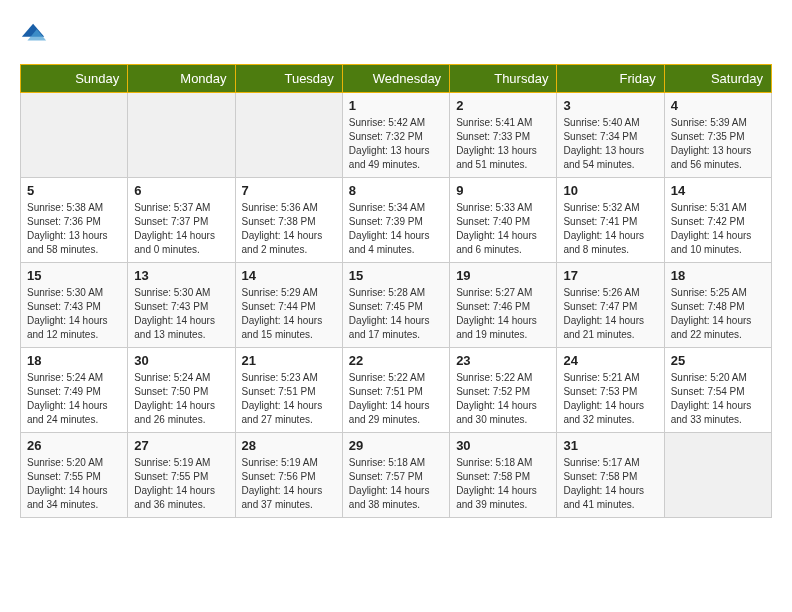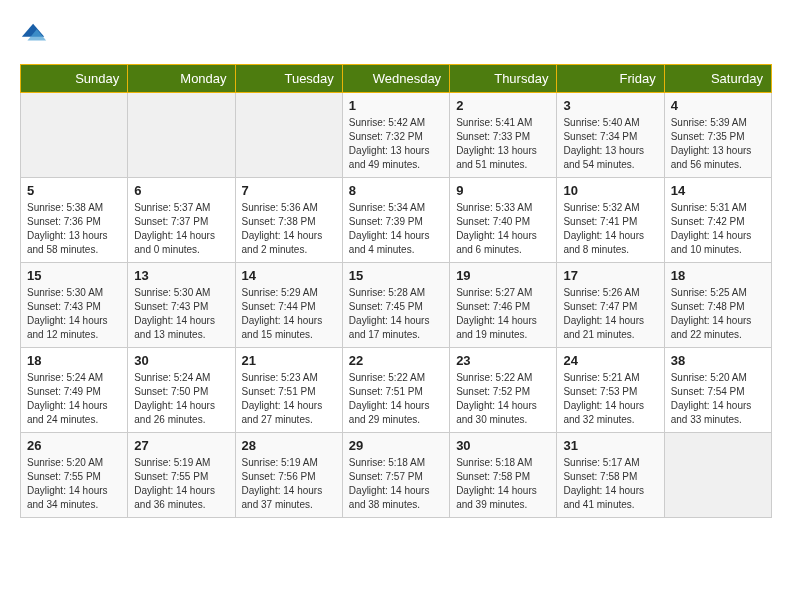--- a/index.html
+++ b/index.html
@@ -229,21 +229,21 @@
         </td>
         <td>
           <span class="day-number">23</span>
           <div class="day-info">Sunrise: 5:22 AM<br>Sunset: 7:52 PM<br>Daylight: 14 hours and 30 minutes.</div>
         </td>
         <td>
           <span class="day-number">24</span>
           <div class="day-info">Sunrise: 5:21 AM<br>Sunset: 7:53 PM<br>Daylight: 14 hours and 32 minutes.</div>
         </td>
         <td>
-          <span class="day-number">38</span>
+          <span class="day-number">25</span>
           <div class="day-info">Sunrise: 5:20 AM<br>Sunset: 7:54 PM<br>Daylight: 14 hours and 33 minutes.</div>
         </td>
       </tr>
       <tr>
         <td>
           <span class="day-number">26</span>
           <div class="day-info">Sunrise: 5:20 AM<br>Sunset: 7:55 PM<br>Daylight: 14 hours and 34 minutes.</div>
         </td>
         <td>
           <span class="day-number">27</span>

